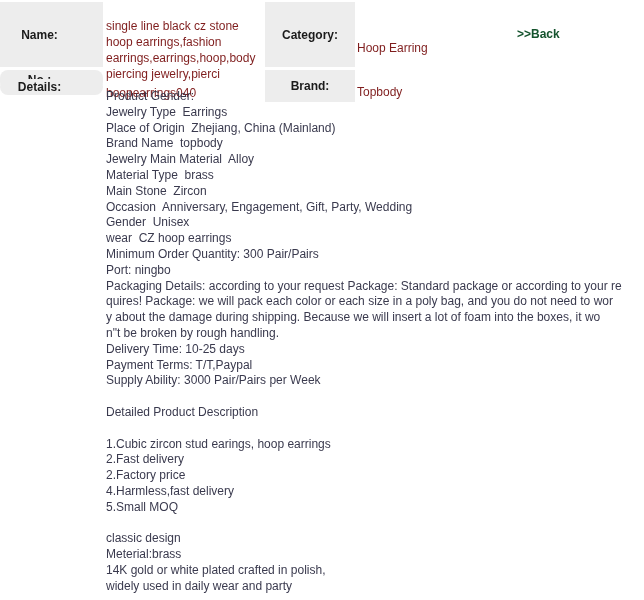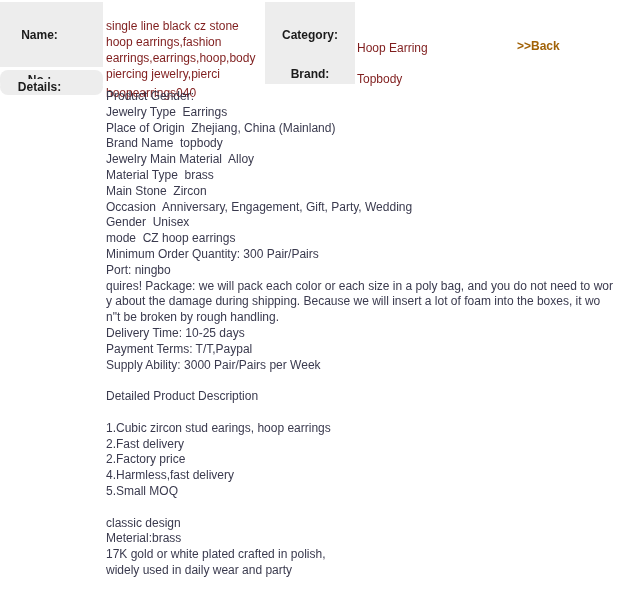--- a/index.html
+++ b/index.html
@@ -27,36 +27,36 @@
   .label-mid  { left: 265px; width: 90px; }
   .value-text {
     position: absolute;
     white-space: pre;
     color: #7f1d1d;
     margin-top: 13px;
   }
   #name-cell     { top: 2px;  height: 65px; }
   #category-cell { top: 2px;  height: 65px; }
   #no-cell       { top: 70px; height: 20px; border-radius: 8px; }
-  #brand-cell    { top: 64px; height: 20px; }
+  #brand-cell    { top: 70px; height: 32px; }
   #details-cell  { top: 79px; height: 16px; border-radius: 10px; }
 
   #name-value { left: 106px; top: 5px; width: 159px; overflow: hidden; }
   #name-value .nline { height: 16px; line-height: 16px; white-space: pre; }
 
   #category-value { left: 357px; top: 28px; }
   #no-value       { left: 106px; top: 73px; }
-  #brand-value    { left: 357px; top: 59px; }
+  #brand-value    { left: 357px; top: 72px; }
 
   #back-link {
     position: absolute;
     left: 517px;
-    top: 39px;
+    top: 27px;
     font-weight: bold;
-    color: #a16207;
+    color: #14532d;
     text-decoration: none;
     cursor: pointer;
     white-space: pre;
   }
 
   #details-content {
     position: absolute;
     left: 106px;
     top: 89px;
     width: 538px;
@@ -102,37 +102,38 @@
   <div id="details-content">
       <div class="dline">Product Gender:</div>
       <div class="dline">Jewelry Type  Earrings</div>
       <div class="dline">Place of Origin  Zhejiang, China (Mainland)</div>
       <div class="dline">Brand Name  topbody</div>
       <div class="dline">Jewelry Main Material  Alloy</div>
       <div class="dline">Material Type  brass</div>
       <div class="dline">Main Stone  Zircon</div>
       <div class="dline">Occasion  Anniversary, Engagement, Gift, Party, Wedding</div>
       <div class="dline">Gender  Unisex</div>
-      <div class="dline">mode  CZ hoop earrings</div>
+      <div class="dline">wear  CZ hoop earrings</div>
       <div class="dline">Minimum Order Quantity: 300 Pair/Pairs</div>
       <div class="dline">Port: ningbo</div>
+      <div class="dline">Packaging Details: according to your request Package: Standard package or according to your re</div>
       <div class="dline">quires! Package: we will pack each color or each size in a poly bag, and you do not need to wor</div>
       <div class="dline">y about the damage during shipping. Because we will insert a lot of foam into the boxes, it wo</div>
       <div class="dline">n"t be broken by rough handling.</div>
       <div class="dline">Delivery Time: 10-25 days</div>
       <div class="dline">Payment Terms: T/T,Paypal</div>
       <div class="dline">Supply Ability: 3000 Pair/Pairs per Week</div>
       <div class="dline">&nbsp;</div>
       <div class="dline">Detailed Product Description</div>
       <div class="dline">&nbsp;</div>
       <div class="dline">1.Cubic zircon stud earings, hoop earrings</div>
       <div class="dline">2.Fast delivery</div>
       <div class="dline">2.Factory price</div>
       <div class="dline">4.Harmless,fast delivery</div>
       <div class="dline">5.Small MOQ</div>
       <div class="dline">&nbsp;</div>
       <div class="dline">classic design</div>
       <div class="dline">Meterial:brass</div>
-      <div class="dline">17K gold or white plated crafted in polish,</div>
+      <div class="dline">14K gold or white plated crafted in polish,</div>
       <div class="dline">widely used in daily wear and party</div>
     </div>
 
 </div>
 
 </body></html>

